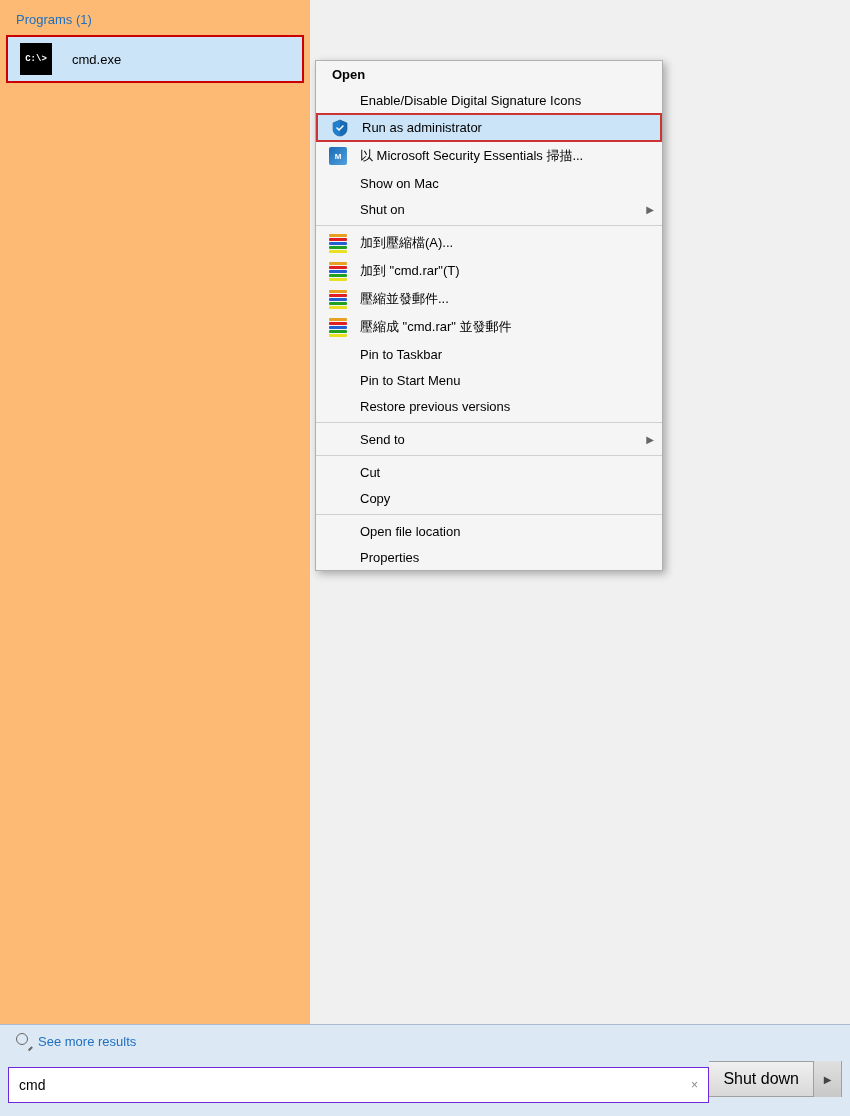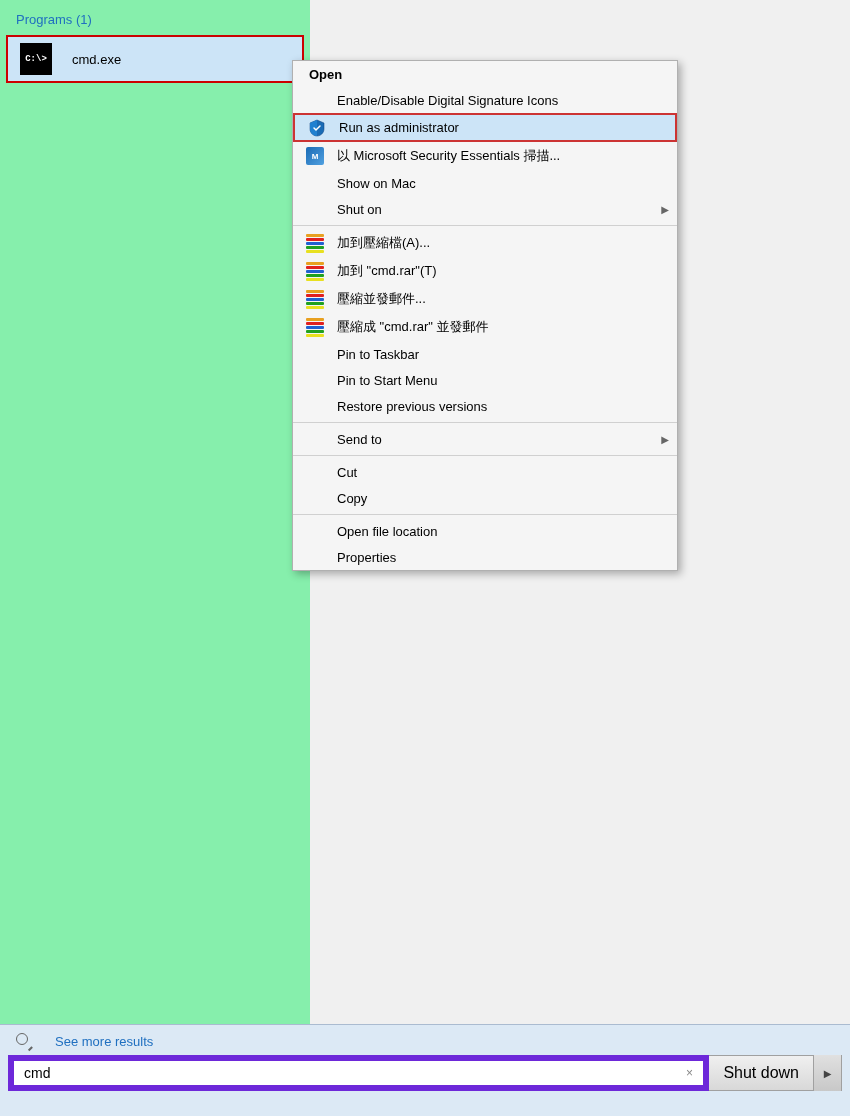--- a/index.html
+++ b/index.html
@@ -22,21 +22,21 @@
       background: transparent;
     }
 
     
     .left-panel {
       position: absolute;
       left: 0;
       top: 0;
       width: 310px;
       bottom: 0;
-      background: #86efac;
+      background: #fdba74;
     }
 
     .programs-header {
       padding: 12px 16px 6px 16px;
       color: #2070c0;
       font-size: 13px;
       font-weight: normal;
     }
 
     .program-item {
@@ -84,21 +84,21 @@
       width: 850px;
       height: 92px;
       background: #dce9f5;
       border-top: 1px solid #aabbd0;
     }
 
     .see-more-results {
       padding: 8px 16px 6px 16px;
       display: flex;
       align-items: center;
-      gap: 23px;
+      gap: 6px;
     }
 
     .search-icon-small {
       width: 16px;
       height: 16px;
       display: inline-block;
       position: relative;
     }
 
     .search-icon-small::before {
@@ -135,26 +135,27 @@
       display: flex;
       align-items: center;
       padding: 0 8px;
       gap: 0;
     }
 
     .search-input-box {
       flex: 1;
       height: 36px;
       background: #ffffff;
-      border: 6px solid #6d28d9;
+      border: 1px solid #6d28d9;
       padding: 0 10px;
       font-size: 14px;
       display: flex;
       align-items: center;
       position: relative;
+      margin-top: 12px;
     }
 
     .search-input-text {
       color: #000;
       font-size: 14px;
     }
 
     .clear-btn {
       position: absolute;
       right: 6px;
@@ -195,23 +196,23 @@
       display: flex;
       align-items: center;
       justify-content: center;
       font-size: 10px;
       color: #444;
     }
 
     
     .context-menu {
       position: absolute;
-      left: 292px;
+      left: 315px;
       top: 60px;
-      width: 386px;
+      width: 348px;
       background: #f5f5f5;
       border: 1px solid #b0b0b0;
       box-shadow: 3px 3px 8px rgba(0,0,0,0.3);
       z-index: 100;
     }
 
     .ctx-item {
       padding: 5px 16px 5px 44px;
       cursor: pointer;
       position: relative;

